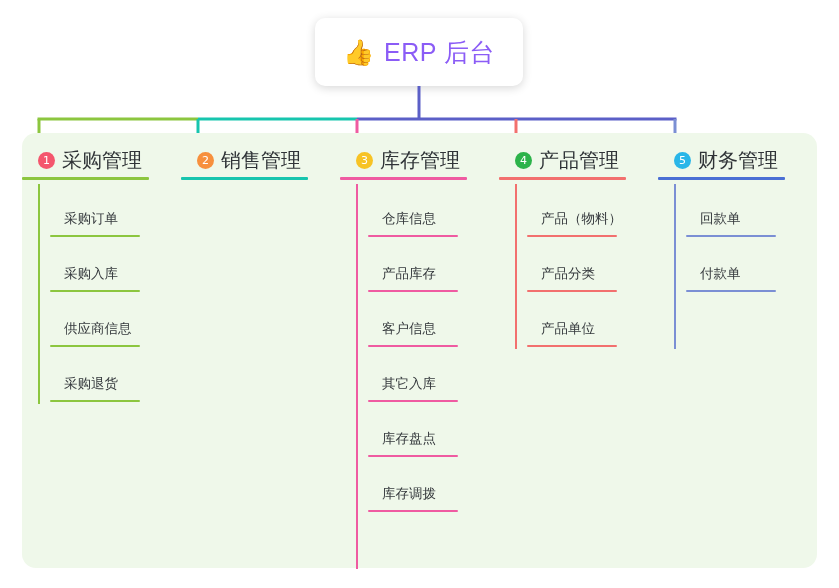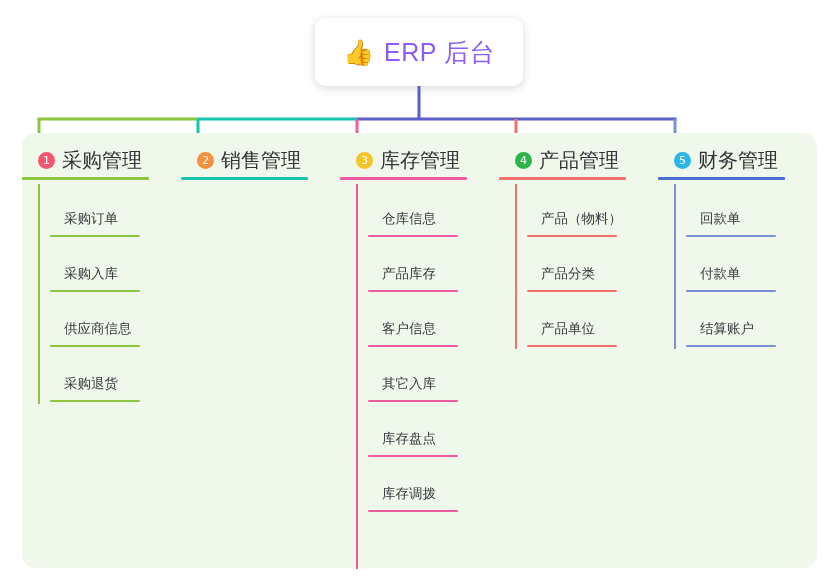--- a/index.html
+++ b/index.html
@@ -281,21 +281,17 @@
         <div class="items">
           <div class="spine" style="background: rgb(123, 143, 212); height: 165px;"></div>
           <div class="item">
             <div class="item-label">回款单</div>
             <div class="item-rule" style="background: rgb(123, 143, 212);"></div>
           </div>
           <div class="item">
             <div class="item-label">付款单</div>
             <div class="item-rule" style="background: rgb(123, 143, 212);"></div>
           </div>
-          <div class="item">
-            <div class="item-label">结算账户</div>
-            <div class="item-rule" style="background: rgb(123, 143, 212);"></div>
-          </div>
         </div>
       </div>
     </div>
 
 </div>
 
 </body></html>

